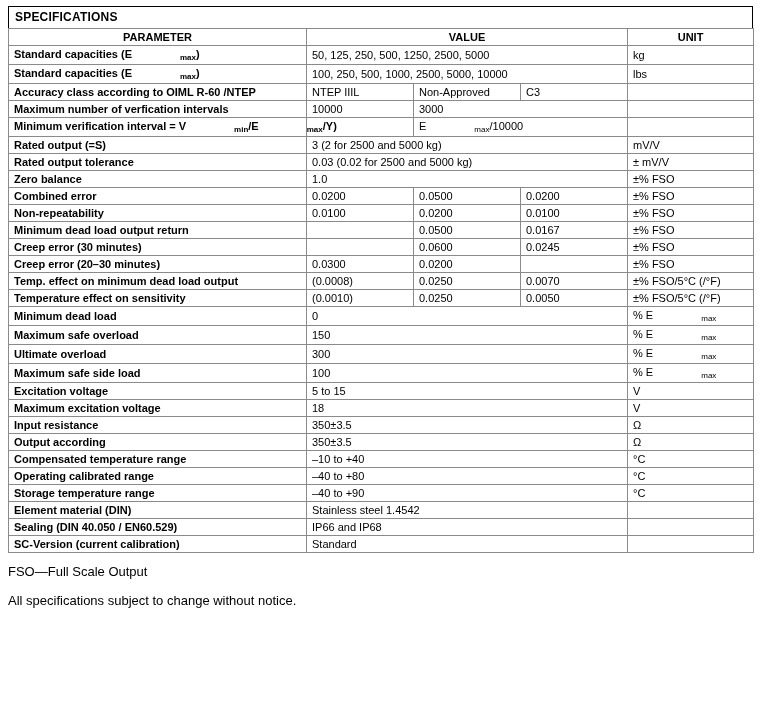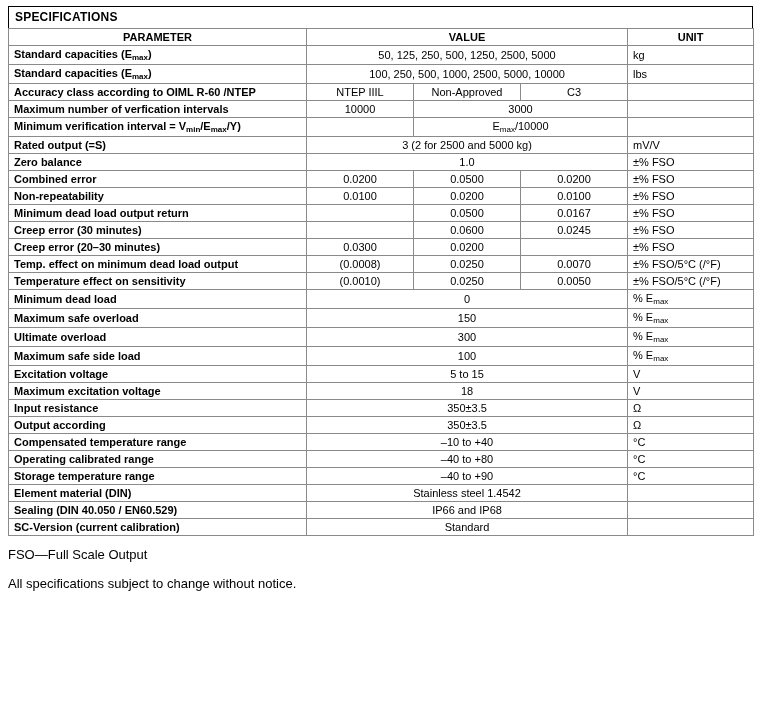--- a/index.html
+++ b/index.html
@@ -50,35 +50,35 @@
     font-weight: bold;
     font-size: 11.5px;
     border-top: none;
   }
   .param {
     font-weight: bold;
     text-align: left;
     white-space: nowrap;
   }
   .val {
-    text-align: center;
+    text-align: left;
   }
   .unit {
     text-align: left;
   }
   
   col.c-param { width: 298px; }
   col.c-v1 { width: 107px; }
   col.c-v2 { width: 107px; }
   col.c-v3 { width: 107px; }
   col.c-unit { width: 126px; }
   
   tr.grp-top td { border-top: 1.3px solid #000; }
   
-  sub { font-size: 8px; vertical-align: -2px; }
+  sub { font-size: 8px; vertical-align: -2px; margin-left: 48px; }
   
   .notes {
     margin-top: 10px;
     font-size: 13px;
     line-height: 1.35;
     width: 745px;
   }
   .notes p {
     margin: 0 0 11px 0;
   }
@@ -132,20 +132,25 @@
           <td class="val" colspan="1"></td>
           <td class="val" colspan="2">E<sub>max</sub>/10000</td>
           <td class="unit"></td>
         </tr>
         <tr class="grp-top">
           <td class="param">Rated output (=S)</td>
           <td class="val" colspan="3">3 (2 for 2500 and 5000 kg)</td>
           <td class="unit">mV/V</td>
         </tr>
         <tr>
+          <td class="param">Rated output tolerance</td>
+          <td class="val" colspan="3">0.03 (0.02 for 2500 and 5000 kg)</td>
+          <td class="unit">± mV/V</td>
+        </tr>
+        <tr>
           <td class="param">Zero balance</td>
           <td class="val" colspan="3">1.0</td>
           <td class="unit">±% FSO</td>
         </tr>
         <tr>
           <td class="param">Combined error</td>
           <td class="val">0.0200</td>
           <td class="val">0.0500</td>
           <td class="val">0.0200</td>
           <td class="unit">±% FSO</td>

